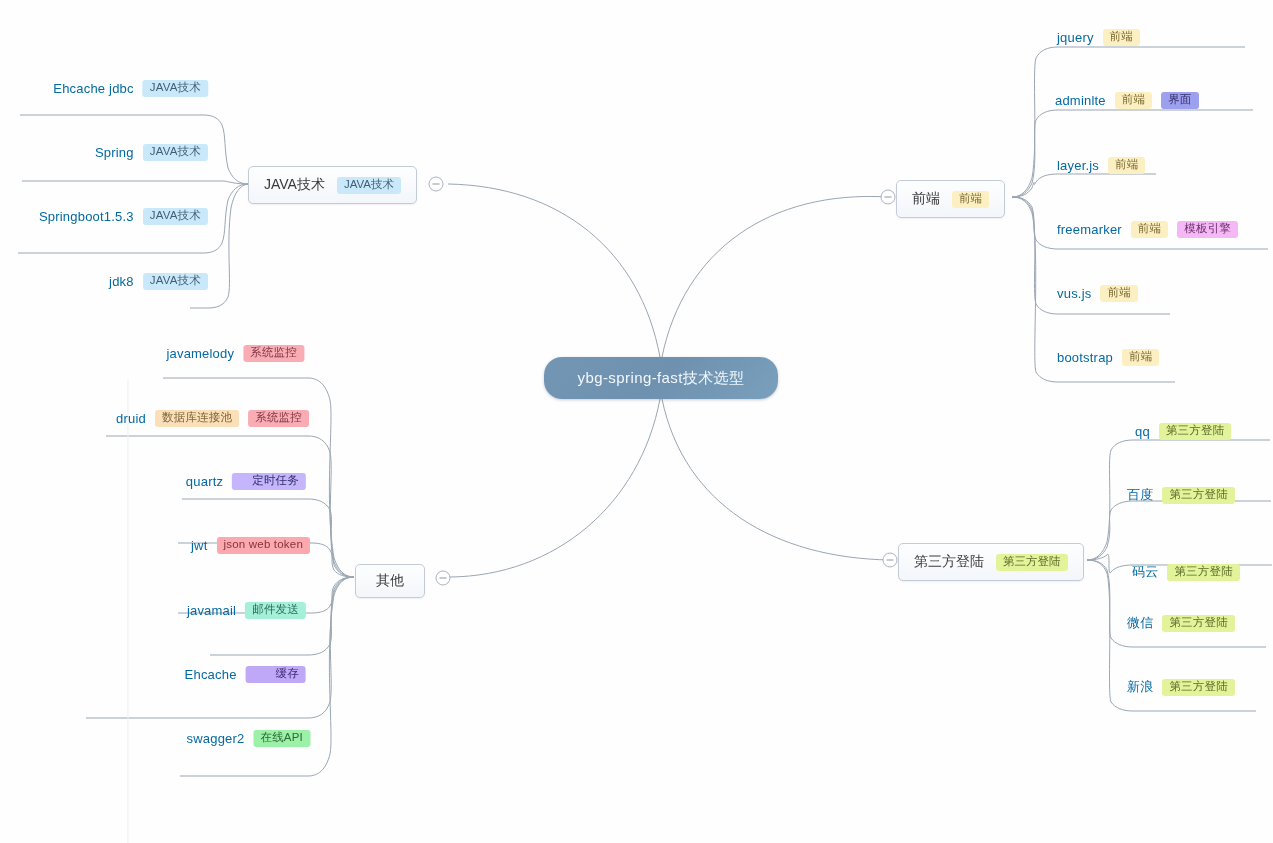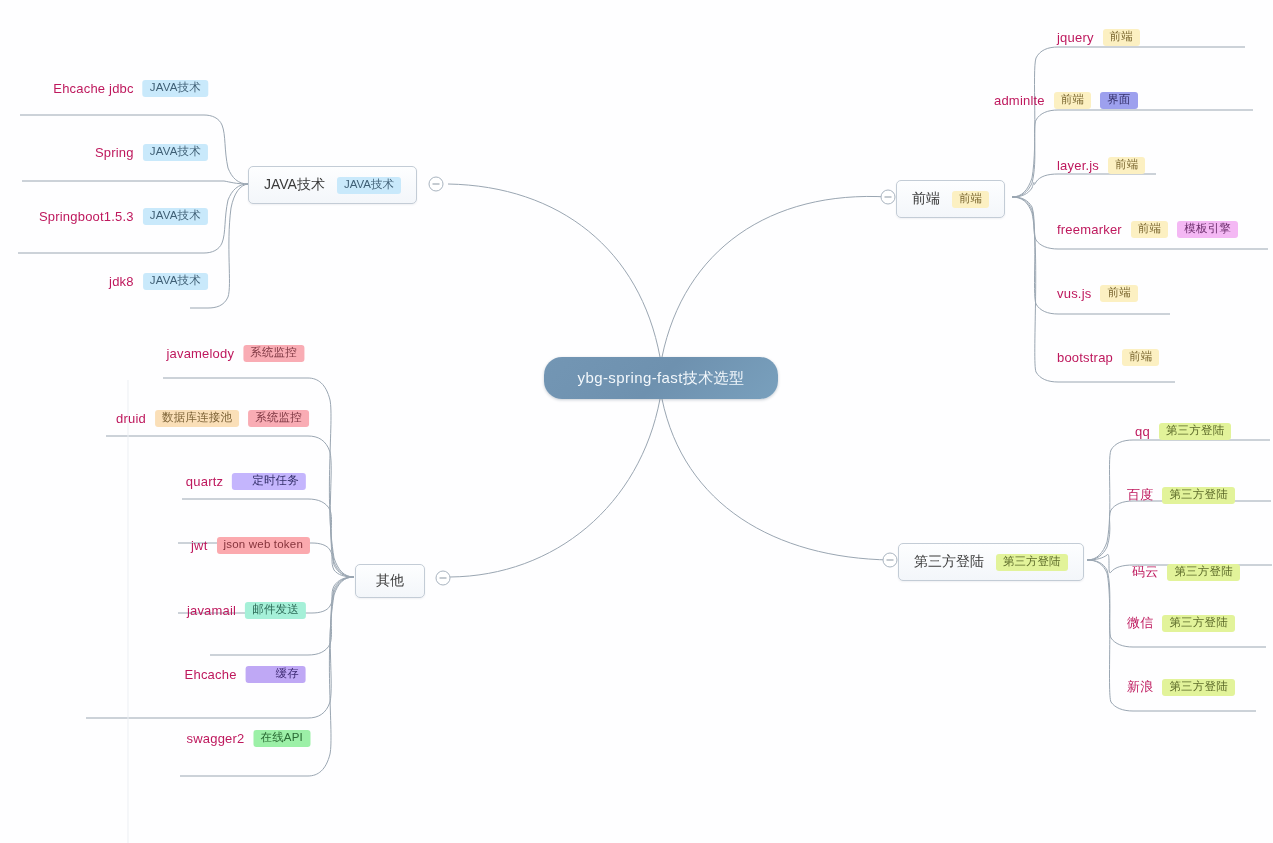--- a/index.html
+++ b/index.html
@@ -23,21 +23,21 @@
     align-items: center;
     gap: 9px;
     white-space: nowrap;
     font-size: 13px;
     color: #4a4a4a;
     letter-spacing: .2px;
     height: 22px;
   }
   .leaf.r { transform: translate(-100%, -50%); }   
   .leaf.l { transform: translate(0, -50%); }       
-  .leaf .txt { font-size: 13px; color: #be185d; }
+  .leaf .txt { font-size: 13px; color: #0369a1; }
 
   
   .tag {
     font-size: 11.5px;
     padding: 2.5px 7px 3px;
     border-radius: 3px;
     line-height: 1;
     display: inline-block;
   }
   .tag.java   { background: #c9e9fb; color: #3f5f75; }
@@ -177,21 +177,21 @@
   <div class="branch" style="left:896px; top:180px;">
     <span class="btext">前端</span>
     <span class="tag front">前端</span>
   </div>
   <div class="toggle" style="left:888px; top:197px;"></div>
 
   <div class="leaf l" style="left:1057px; top:37px;">
     <span class="txt">jquery</span>
     <span class="tag front">前端</span>
   </div>
-  <div class="leaf l" style="left:994px; top:100px;justify-content:space-between;">
+  <div class="leaf l" style="left:1055px; top:100px;justify-content:space-between;">
     <span class="txt">adminlte</span>
     <span class="tag front">前端</span>
     <span class="tag ui">界面</span>
   </div>
   <div class="leaf l" style="left:1057px; top:165px;">
     <span class="txt">layer.js</span>
     <span class="tag front">前端</span>
   </div>
   <div class="leaf l" style="left:1057px; top:229px;">
     <span class="txt">freemarker</span>

